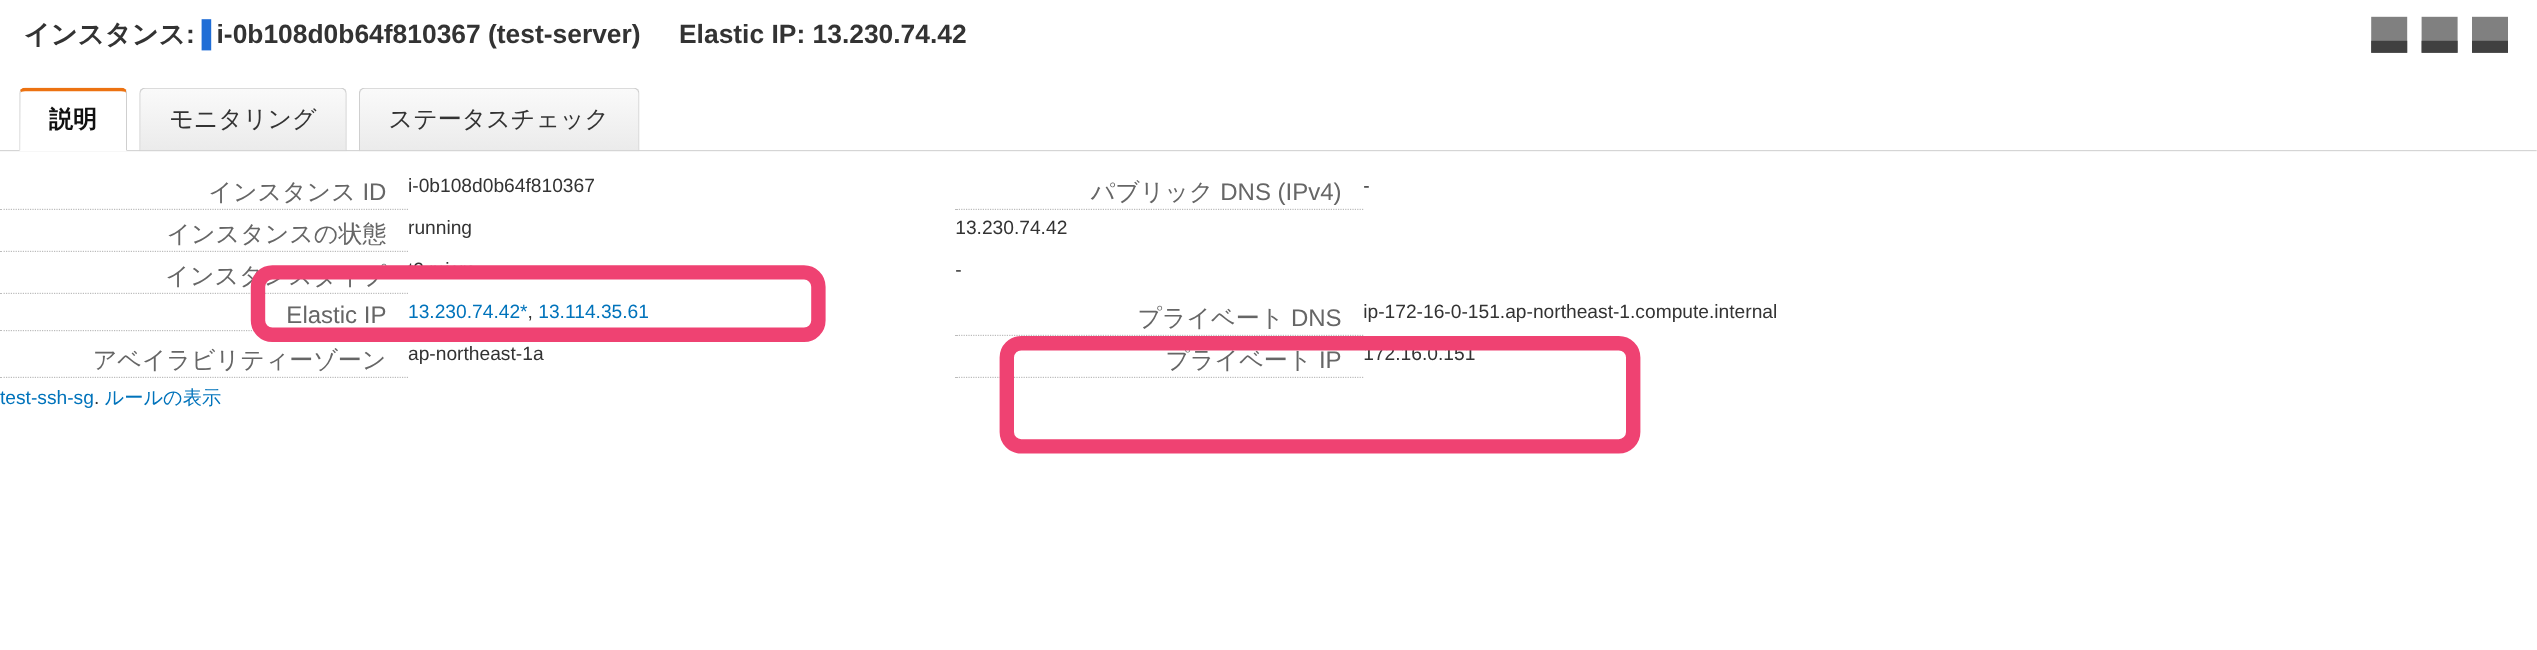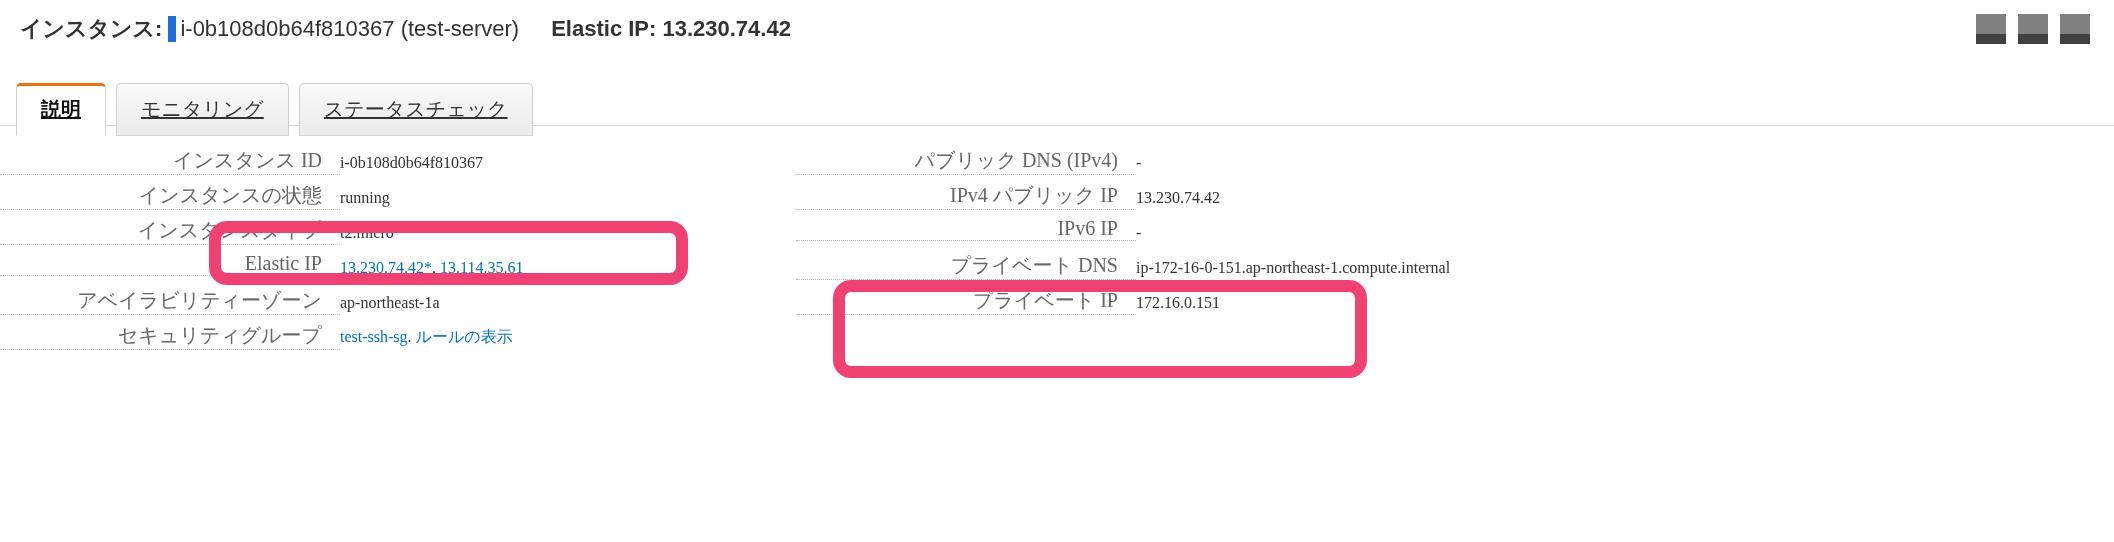--- a/index.html
+++ b/index.html
@@ -26,21 +26,21 @@
   }
   .header-bar .blue-bar {
     display: inline-block;
     width: 8px;
     height: 26px;
     background: #1f6dd6;
     vertical-align: -4px;
     margin-right: 4px;
   }
   .header-bar .instance-text {
-    font-weight: 400;
+    font-weight: 700;
     font-size: 22px;
   }
   .header-bar .eip-label {
     font-weight: 700;
     font-size: 22px;
     margin-left: 32px;
   }
   .header-actions {
     position: absolute;
     right: 24px;
@@ -77,22 +77,21 @@
     background: linear-gradient(#fafafa,#ebebeb);
     border: 1px solid #cfcfcf;
     border-bottom: 1px solid #d5d5d5;
     padding: 12px 24px;
     font-size: 20px;
     color: #333;
     border-radius: 5px 5px 0 0;
     margin-right: 10px;
     cursor: pointer;
     position: relative;
-    top: 11px;
-    text-decoration: underline;
+    top: 1px;
   }
   .tab.active {
     background: #fff;
     border-top: 3px solid #ec7211;
     border-bottom: 1px solid #fff;
     font-weight: 700;
     color: #111;
     padding-top: 10px;
   }
 
@@ -101,23 +100,22 @@
     display: flex;
     padding-top: 18px;
   }
   .col {
     width: 760px;
   }
   .col + .col { margin-left: 36px; }
   .row {
     display: flex;
     min-height: 35px;
-    align-items: center;
+    align-items: flex-start;
     padding: 1px 0;
-    font-family: Liberation Serif, serif;
   }
   .row dt {
     width: 340px;
     text-align: right;
     color: #666;
     font-size: 20px;
     padding-right: 18px;
     padding-top: 2px;
     border-bottom: 1px dotted #bbb;
     align-self: flex-start;
@@ -183,38 +181,35 @@
       <dt>Elastic IP</dt>
       <dd>
         <span class="link">13.230.74.42*</span><span>, </span><span class="link">13.114.35.61</span>
       </dd>
     </div>
     <div class="row">
       <dt>アベイラビリティーゾーン</dt>
       <dd>ap-northeast-1a</dd>
     </div>
     <div class="row">
-      <dt>セキュリティグループ</dt>
       <dd>
         <span class="link">test-ssh-sg</span><span>. </span><span class="link">ルールの表示</span>
       </dd>
     </div>
   </dl>
 
   <dl class="col">
     <div class="row">
       <dt>パブリック DNS (IPv4)</dt>
       <dd>-</dd>
     </div>
     <div class="row">
-      <dt>IPv4 パブリック IP</dt>
       <dd class="link">13.230.74.42</dd>
     </div>
     <div class="row">
-      <dt>IPv6 IP</dt>
       <dd>-</dd>
     </div>
     <div class="row">
       <dt>プライベート DNS</dt>
       <dd>ip-172-16-0-151.ap-northeast-1.compute.internal</dd>
     </div>
     <div class="row">
       <dt>プライベート IP</dt>
       <dd>172.16.0.151</dd>
     </div>

